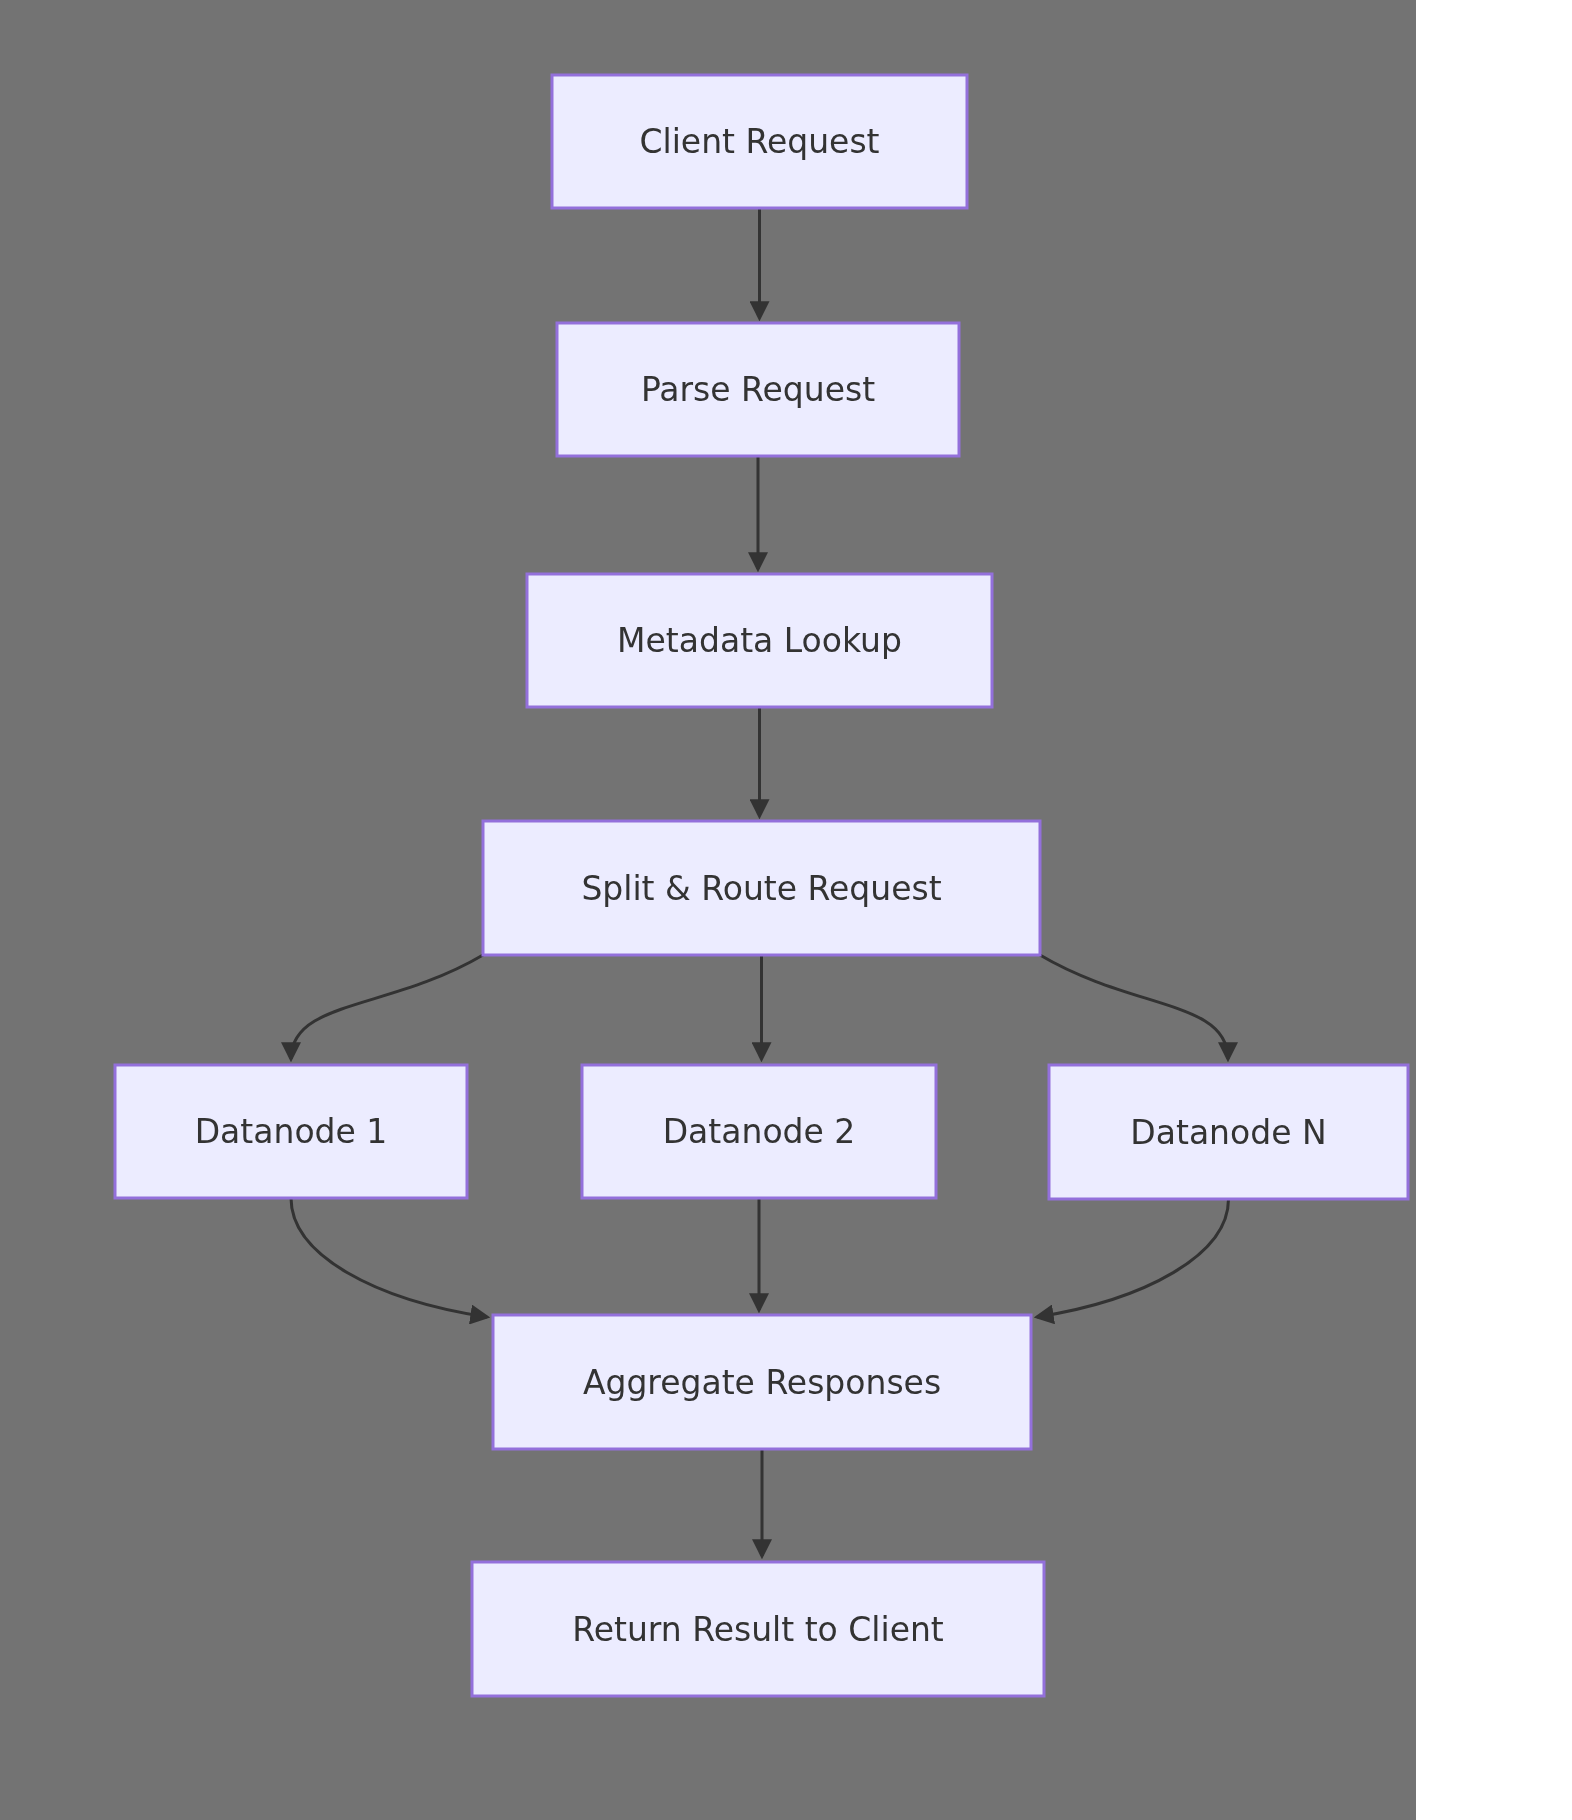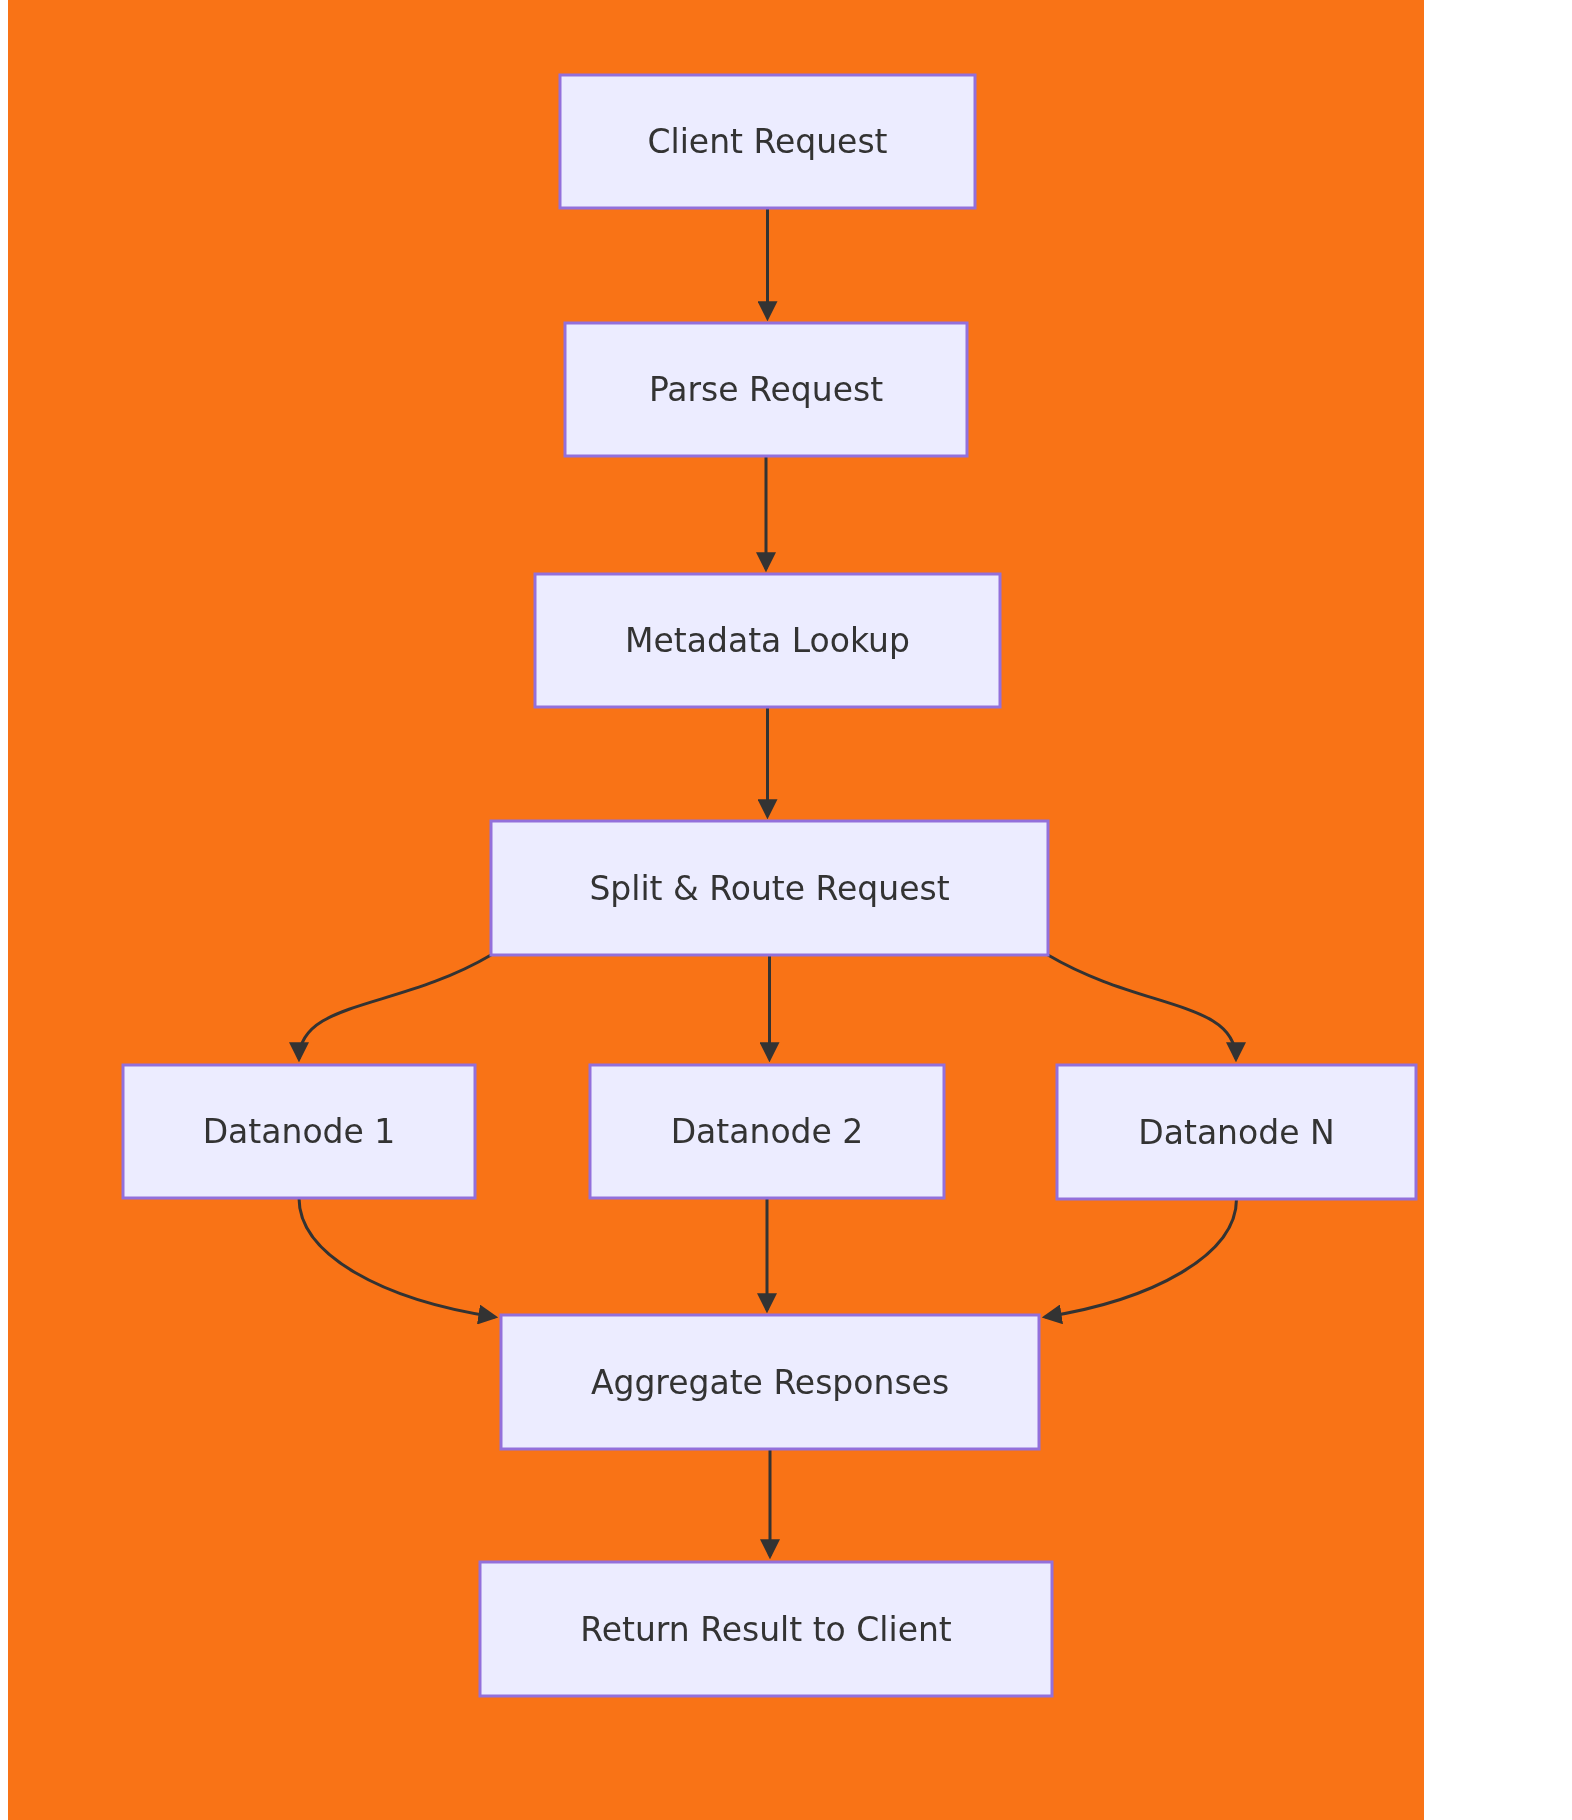--- a/index.html
+++ b/index.html
@@ -4,23 +4,22 @@
 <style>
   html, body {
     margin: 0;
     padding: 0;
     background: #ffffff;
   }
   .canvas {
     position: relative;
     width: 1416px;
     height: 1820px;
-    background: #f97316;
+    background: #737373;
     overflow: hidden;
-    margin-left: 8px;
   }
   svg { display: block; }
   .node-rect {
     fill: #ECECFF;
     stroke: #9370DB;
     stroke-width: 3px;
   }
   .node-label {
     font-family: "DejaVu Sans", "Liberation Sans", sans-serif;
     font-size: 33px;

